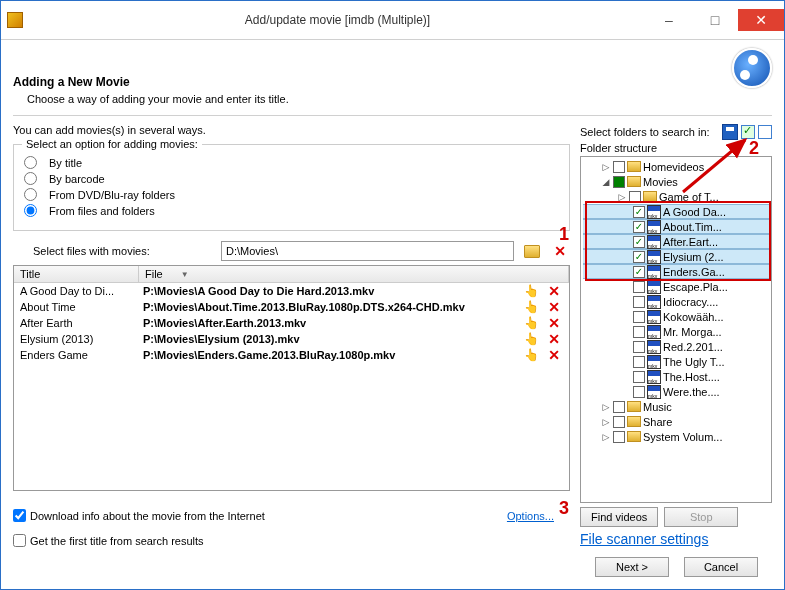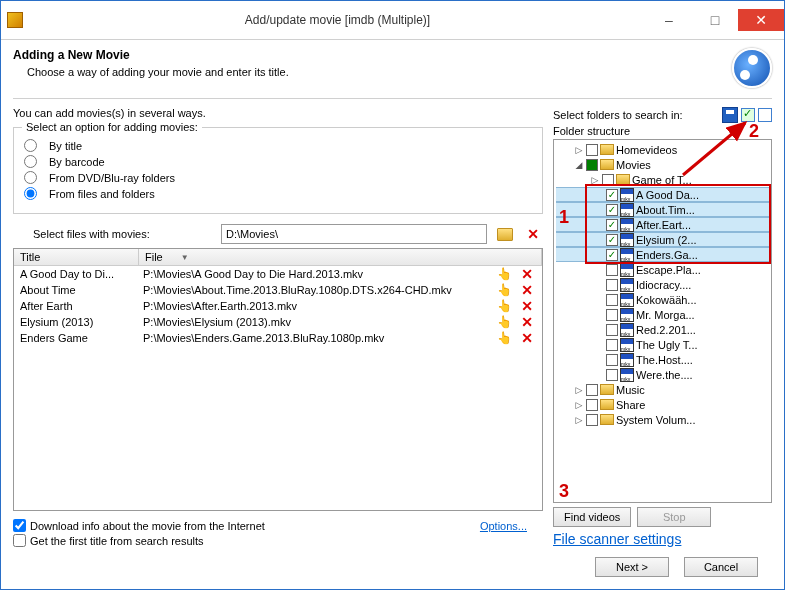--- a/index.html
+++ b/index.html
@@ -6,55 +6,55 @@
 body { font-family: "Segoe UI", Tahoma, sans-serif; font-size: 11px; background: #fff; width: 785px; height: 590px; overflow: hidden; }
 .window { border: 1px solid #2a6fc7; width: 785px; height: 590px; display: flex; flex-direction: column; background: #fff; }
 .titlebar { height: 39px; background: #fff; display: flex; align-items: center; border-bottom: 1px solid #d0d0d0; }
 .title-icon { width: 16px; height: 16px; margin: 0 6px; background: linear-gradient(135deg,#f0c020,#d08000); border:1px solid #a06000; }
 .title-text { flex: 1; text-align: center; font-size: 12px; color: #333; }
 .winbtns { display: flex; }
 .winbtn { width: 46px; height: 22px; display:flex; align-items:center; justify-content:center; font-size:14px; color:#555; background:#fff; border:none;}
 .winbtn.close { background:#e04030; color:#fff; width:46px; height:22px;}
 .content { flex:1; padding: 8px 12px 12px 12px; display:flex; flex-direction:column; overflow:hidden;}
 .header { display:flex; align-items:flex-start; margin-bottom:6px;}
-.header-text { flex:1; }
+.header-text { flex:1;margin-top:27px; }
 .header-title { font-weight:bold; font-size:12px; margin-bottom:4px;}
 .header-sub { font-size:11px; margin-left:14px;}
 .reel-icon { width:40px; height:40px; border-radius:50%; background: radial-gradient(circle at 40% 40%, #6ab0ff, #1050b0); position:relative; margin-left:8px; border:2px solid #fff; box-shadow:0 0 2px #888;}
 .reel-icon::before,.reel-icon::after{content:"";position:absolute;width:10px;height:10px;border-radius:50%;background:#fff;}
 .reel-icon::before{top:5px;left:14px;}
 .reel-icon::after{bottom:6px;left:6px;}
 .hr { height:1px; background:#d0d0d0; margin:4px 0 8px 0;}
 .body { flex:1; display:flex; gap:10px; overflow:hidden;}
 .left { flex:1; display:flex; flex-direction:column; overflow:hidden;}
-.right { width:219px; display:flex; flex-direction:column;}
+.right { width:192px; display:flex; flex-direction:column;}
 .ways-text { margin-bottom:8px;}
 .opt-group { border:1px solid #ccc; padding:8px 10px 10px 10px; margin-bottom:10px; position:relative;}
 .opt-group-title { position:absolute; top:-7px; left:8px; background:#fff; padding:0 4px; font-size:11px;}
 .radio-row { display:flex; align-items:center; margin:3px 0; gap:12px;}
 .radio-row input { margin:0;}
 .files-row { display:flex; align-items:center; gap:8px; margin-bottom:4px;margin-left:20px;}
 .files-label { width:180px;}
 .path-input { flex:1; border:1px solid #999; padding:2px 4px; font-size:11px; height:20px;}
 .icobtn { width:20px; height:20px; display:inline-flex; align-items:center; justify-content:center; cursor:pointer;}
 .folder-icon { width:16px; height:13px; background:linear-gradient(#ffe080,#e0b030); border:1px solid #c09020; border-radius:1px;}
 .red-x { color:#d00; font-weight:bold; font-size:14px;}
 .table-wrap { border:1px solid #999; flex:1; overflow:hidden; display:flex; flex-direction:column; margin-bottom:6px;}
 .thead { display:flex; background:linear-gradient(#f8f8f8,#e8e8e8); border-bottom:1px solid #ccc;}
 .th { padding:2px 6px; border-right:1px solid #ccc; font-size:11px;}
 .th.title { width:125px;}
 .th.file { flex:1; display:flex; align-items:center; gap:18px;}
 .sort-arrow { font-size:8px; color:#666;}
 .tbody { flex:1; overflow-y:auto;}
 .tr { display:flex; align-items:center; padding:0px 4px; height:16px;}
 .td.title { width:125px; white-space:nowrap; overflow:hidden; text-overflow:ellipsis; padding-left:2px;}
-.td.file { flex:1; white-space:nowrap; overflow:hidden; text-overflow:ellipsis;}
+.td.file { flex:1; white-space:nowrap; overflow:hidden; text-overflow:ellipsis;font-weight:bold;}
 .td.act { width:22px; text-align:center;}
 .hand-icon { font-size:12px; color:#555;}
-.check-row { display:flex; align-items:center; gap:4px; margin-top:2px;}
+.check-row { display:flex; align-items:center; gap:4px; margin-top:12px;}
 .options-link { color:#0060d0; text-decoration:underline; margin-left:auto; margin-right:16px;}
 .folders-header { display:flex; align-items:center; gap:3px; font-size:11px; margin-bottom:2px; white-space:nowrap; position:relative;}
 .save-icon { width:16px; height:16px; background:#2060c0; border:1px solid #104090; position:relative;}
 .save-icon::after{content:"";position:absolute;top:2px;left:3px;width:8px;height:4px;background:#fff;}
 .chkbox { width:14px; height:14px; border:1px solid #4080d0;}
 .chkbox.green { background:#e0ffe0; }
 .chkbox.green::after{content:"✓";color:#008000;font-size:11px;position:relative;top:-2px;left:1px;}
 .folder-struct-label { font-size:11px; margin-bottom:2px;}
 .tree-wrap { border:1px solid #999; flex:1; overflow:hidden; position:relative; background:#fff;}
 .tree-inner { height:100%; overflow-y:scroll; padding:2px;}

